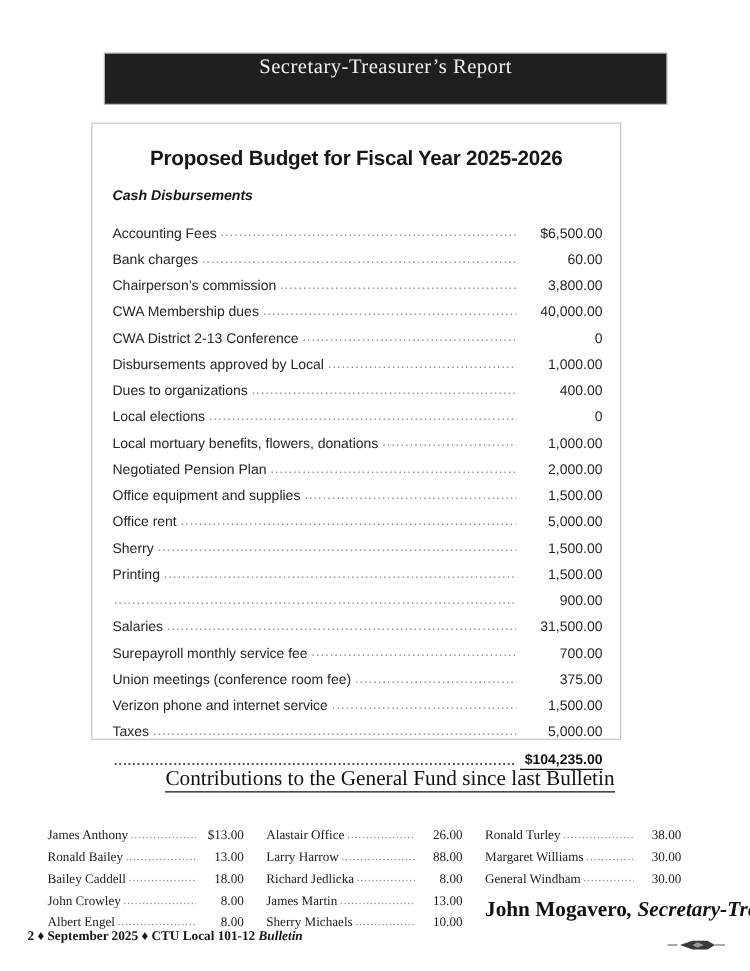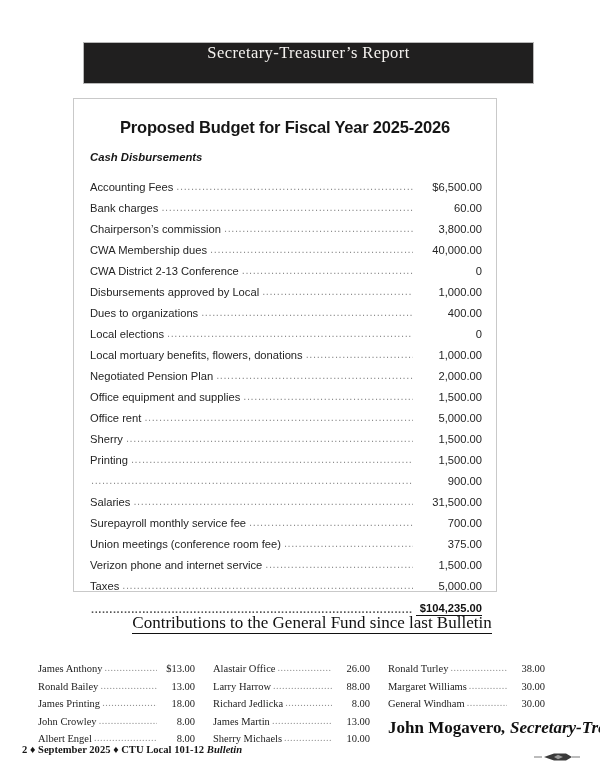--- a/index.html
+++ b/index.html
@@ -312,21 +312,21 @@
         <span class="c-name">James Anthony</span>
         <span class="c-dots">........................................................................................................................................................................................................</span>
         <span class="c-val">$13.00</span>
       </div>
       <div class="contrib-row">
         <span class="c-name">Ronald Bailey</span>
         <span class="c-dots">........................................................................................................................................................................................................</span>
         <span class="c-val">13.00</span>
       </div>
       <div class="contrib-row">
-        <span class="c-name">James Printing</span>
+        <span class="c-name">Bailey Caddell</span>
         <span class="c-dots">........................................................................................................................................................................................................</span>
         <span class="c-val">18.00</span>
       </div>
       <div class="contrib-row">
         <span class="c-name">John Crowley</span>
         <span class="c-dots">........................................................................................................................................................................................................</span>
         <span class="c-val">8.00</span>
       </div>
       <div class="contrib-row">
         <span class="c-name">Albert Engel</span>

